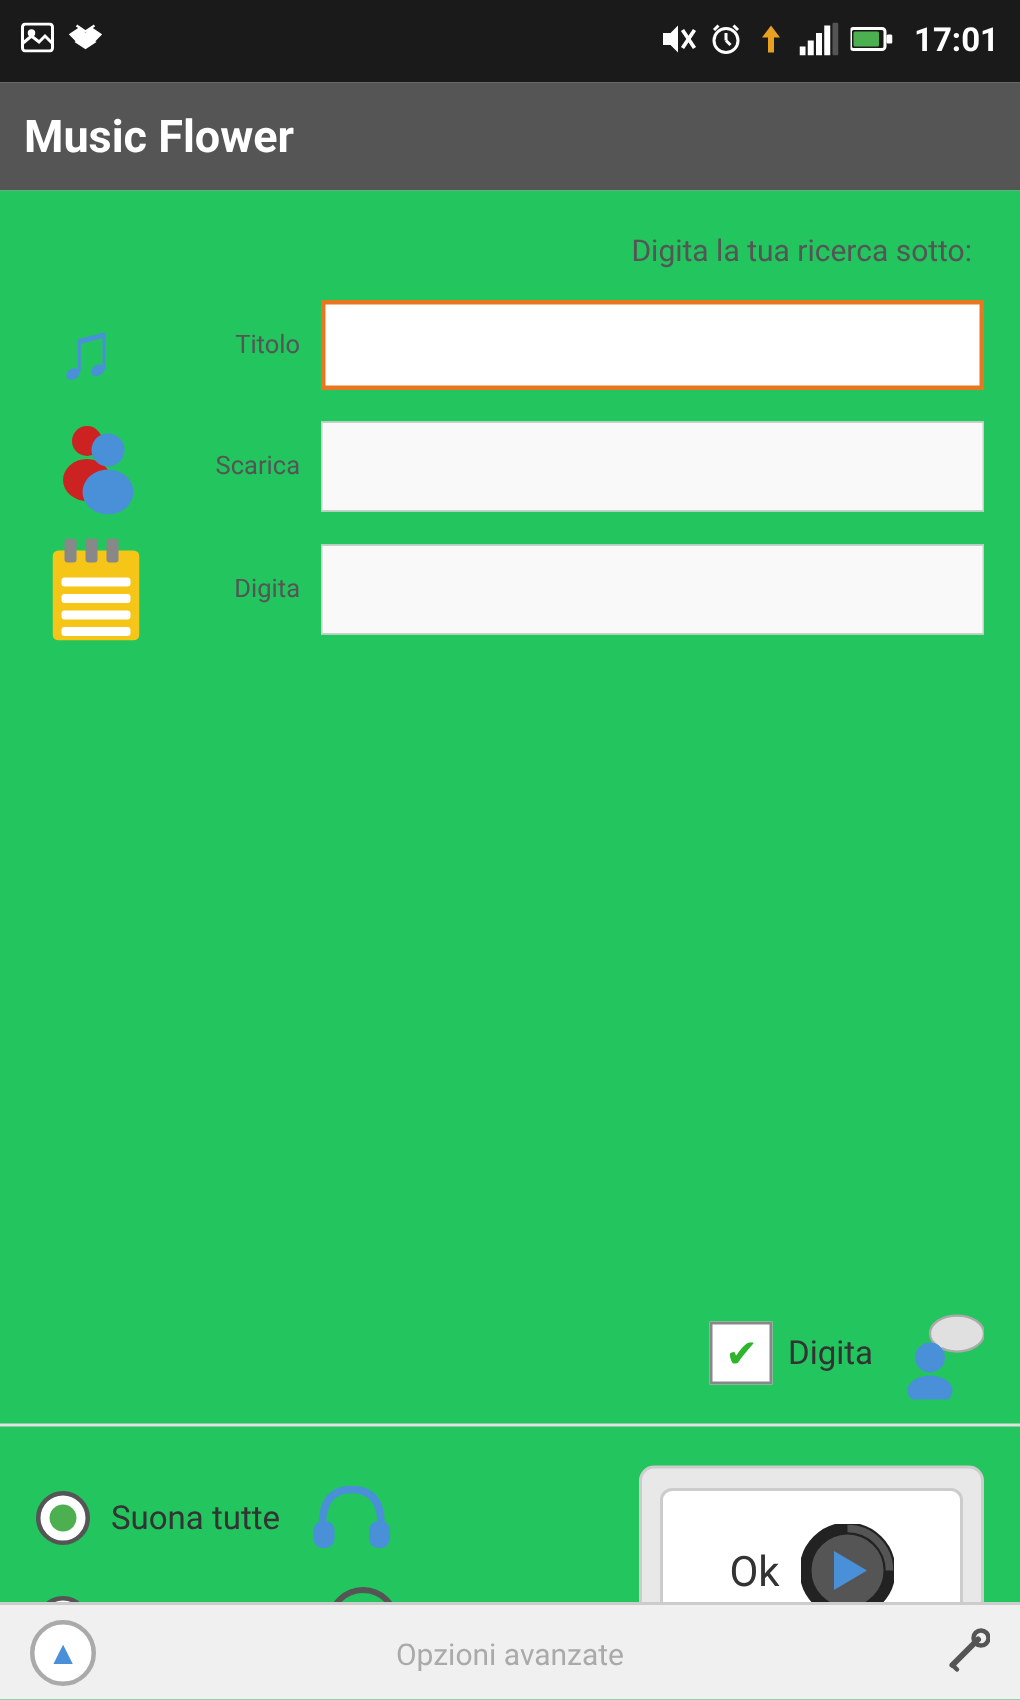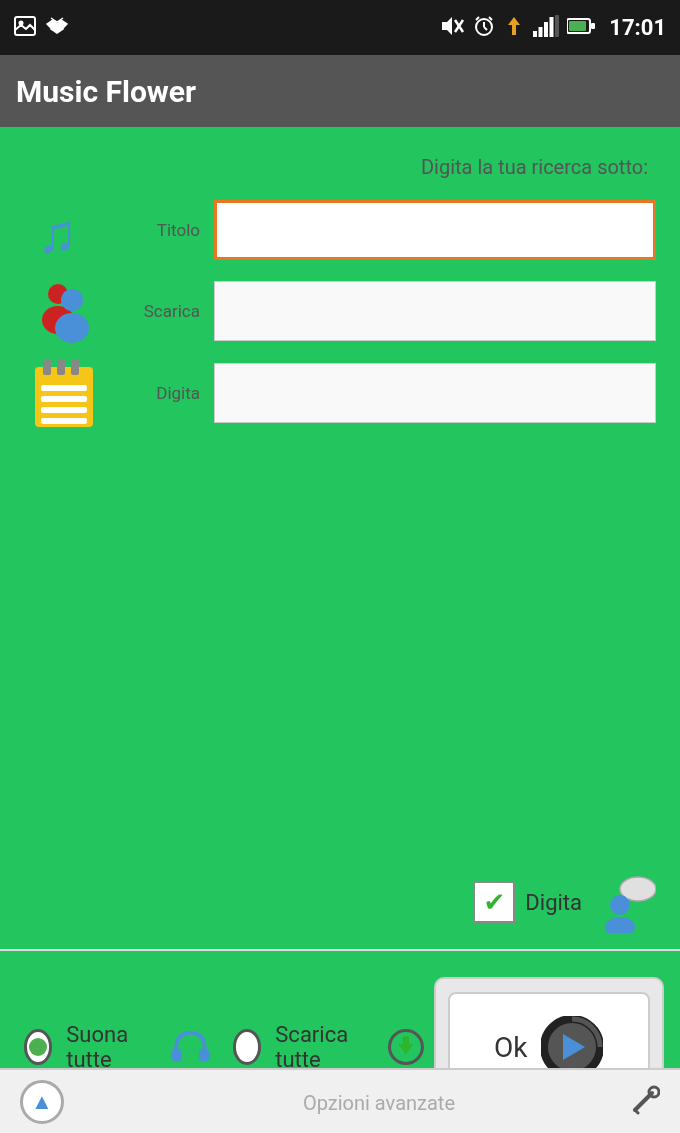--- a/index.html
+++ b/index.html
@@ -155,21 +155,21 @@
     
     .action-area {
       padding: 10px 24px 16px 24px;
       display: flex;
       align-items: center;
       gap: 0;
     }
     .radio-options {
       flex: 1;
       display: flex;
-      flex-direction: row;
+      flex-direction: column;
       gap: 22px;
     }
     .radio-row {
       display: flex;
       align-items: center;
       gap: 14px;
     }
     .radio-btn {
       width: 36px;
       height: 36px;
@@ -271,21 +271,20 @@
       font-size: 22px;
       color: #4a90d9;
     }
     .advanced-text {
       font-size: 20px;
       color: #aaa;
       position: absolute;
       left: 50%;
       transform: translateX(-50%);
       bottom: 18px;
-      margin-left: 39px;
     }
 
     
     .music-note-svg {
       width: 65px;
       height: 65px;
     }
     .people-svg {
       width: 65px;
       height: 65px;

